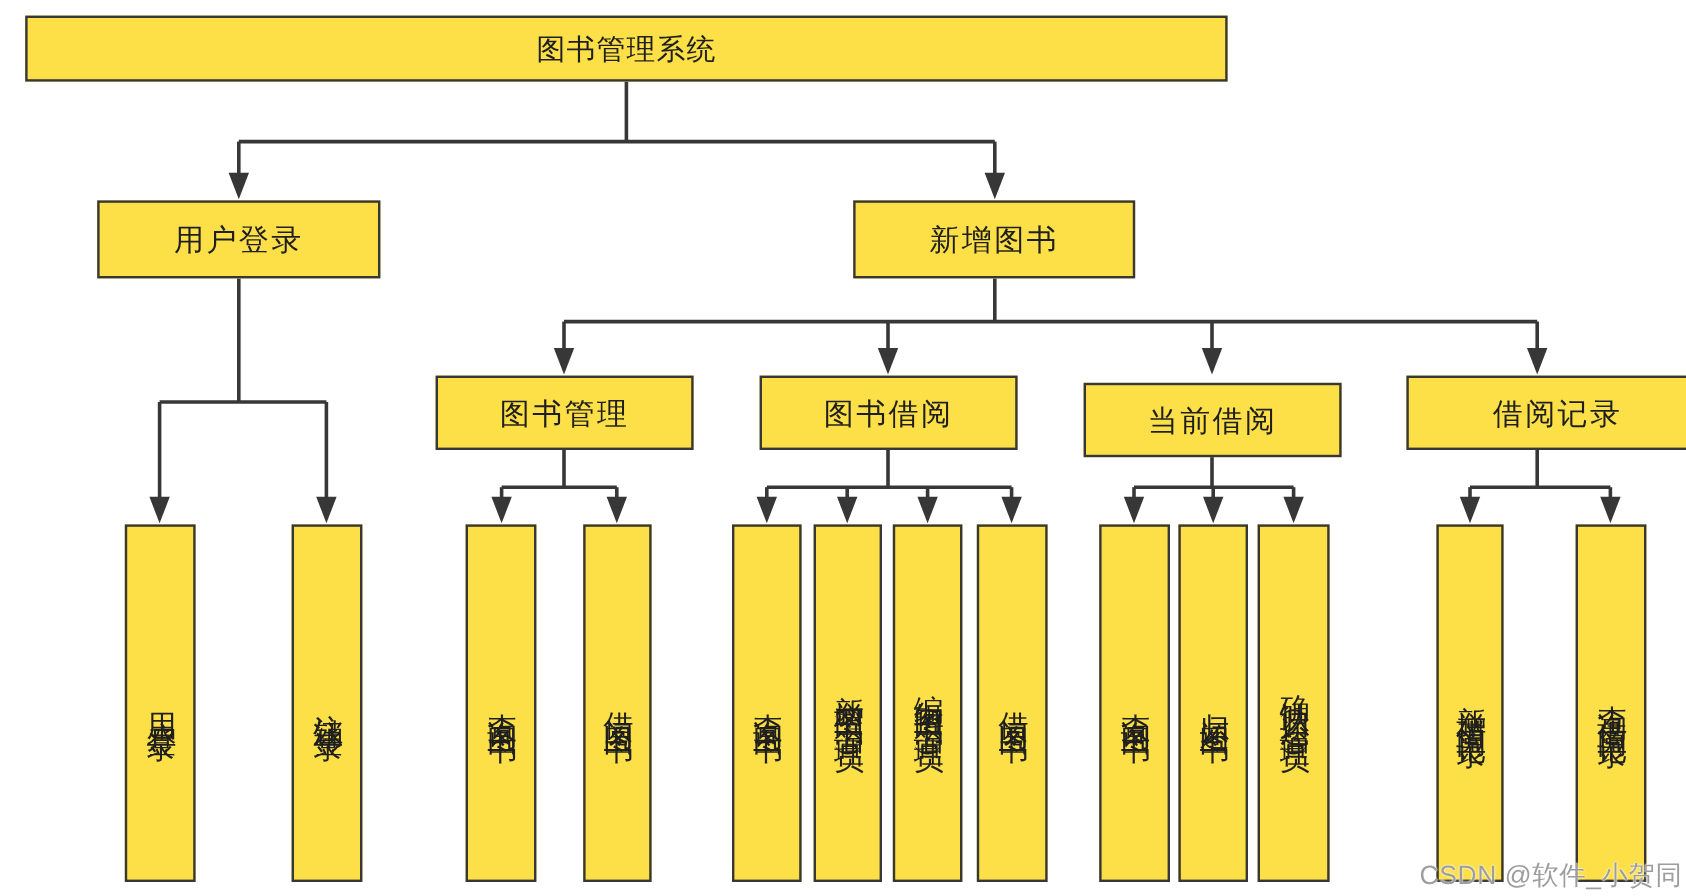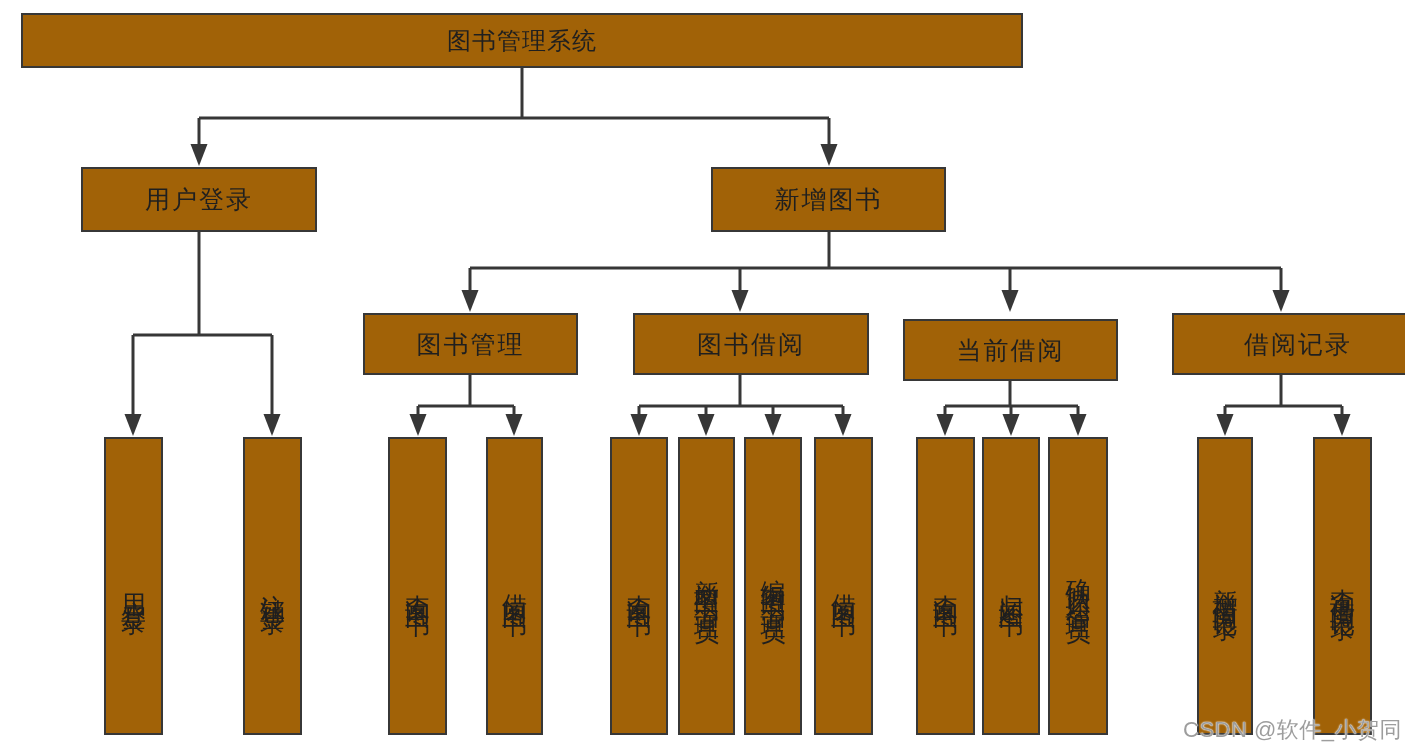--- a/index.html
+++ b/index.html
@@ -3,21 +3,21 @@
 <meta charset="utf-8">
 <style>
   html,body{margin:0;padding:0;background:#ffffff;}
   #stage{
     position:relative;width:1405px;height:747px;overflow:hidden;background:#ffffff;
     font-family:"Liberation Sans","DejaVu Sans",sans-serif;
   }
   svg.connectors{position:absolute;left:0;top:0;z-index:0;}
   .box{
     position:absolute;box-sizing:border-box;z-index:1;
-    border:2.5px solid #373737;background:#a16207;color:#1f1f1f;
+    border:2.5px solid #373737;background:#fde047;color:#1f1f1f;
     display:flex;align-items:center;justify-content:center;
     text-align:center;white-space:nowrap;
   }
   .hbox{font-size:25px;letter-spacing:2px;}
   .root{font-size:24px;letter-spacing:1px;}
   .vbox{
     writing-mode:vertical-rl;text-orientation:mixed;
     font-size:25px;letter-spacing:6px;line-height:1;
   }
   .watermark{
@@ -91,21 +91,21 @@
     <polygon points="1225,436 1216.5,414 1233.5,414" fill="#373737" stroke="none"></polygon>
     <polygon points="1342,436 1333.5,414 1350.5,414" fill="#373737" stroke="none"></polygon>
   </svg>
 
   <div class="box hbox root" style="left:21px;top:13px;width:1002px;height:55px">图书管理系统</div>
 
   <div class="box hbox" style="left:81px;top:167px;width:236px;height:65px">用户登录</div>
   <div class="box hbox" style="left:711px;top:167px;width:235px;height:65px">新增图书</div>
 
   <div class="box hbox" style="left:363px;top:313px;width:215px;height:62px">图书管理</div>
-  <div class="box hbox" style="left:633px;top:313px;width:236px;height:62px">图书借阅</div>
+  <div class="box hbox" style="left:633px;top:313px;width:215px;height:62px">图书借阅</div>
   <div class="box hbox" style="left:903px;top:319px;width:215px;height:62px">当前借阅</div>
   <div class="box hbox" style="left:1172px;top:313px;width:252px;height:62px">借阅记录</div>
 
   <div class="box vbox" style="left:104px;top:437px;width:59px;height:298px">用户登录</div>
   <div class="box vbox" style="left:243px;top:437px;width:59px;height:298px">注销登录</div>
 
   <div class="box vbox" style="left:388px;top:437px;width:59px;height:298px">查询图书</div>
   <div class="box vbox" style="left:486px;top:437px;width:57px;height:298px">借阅图书</div>
 
   <div class="box vbox" style="left:610px;top:437px;width:58px;height:298px">查询图书</div>

